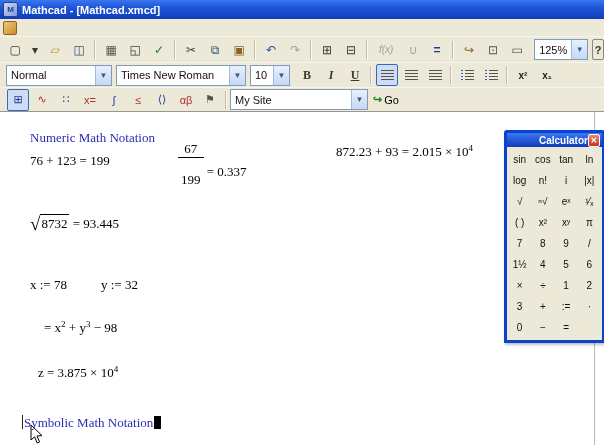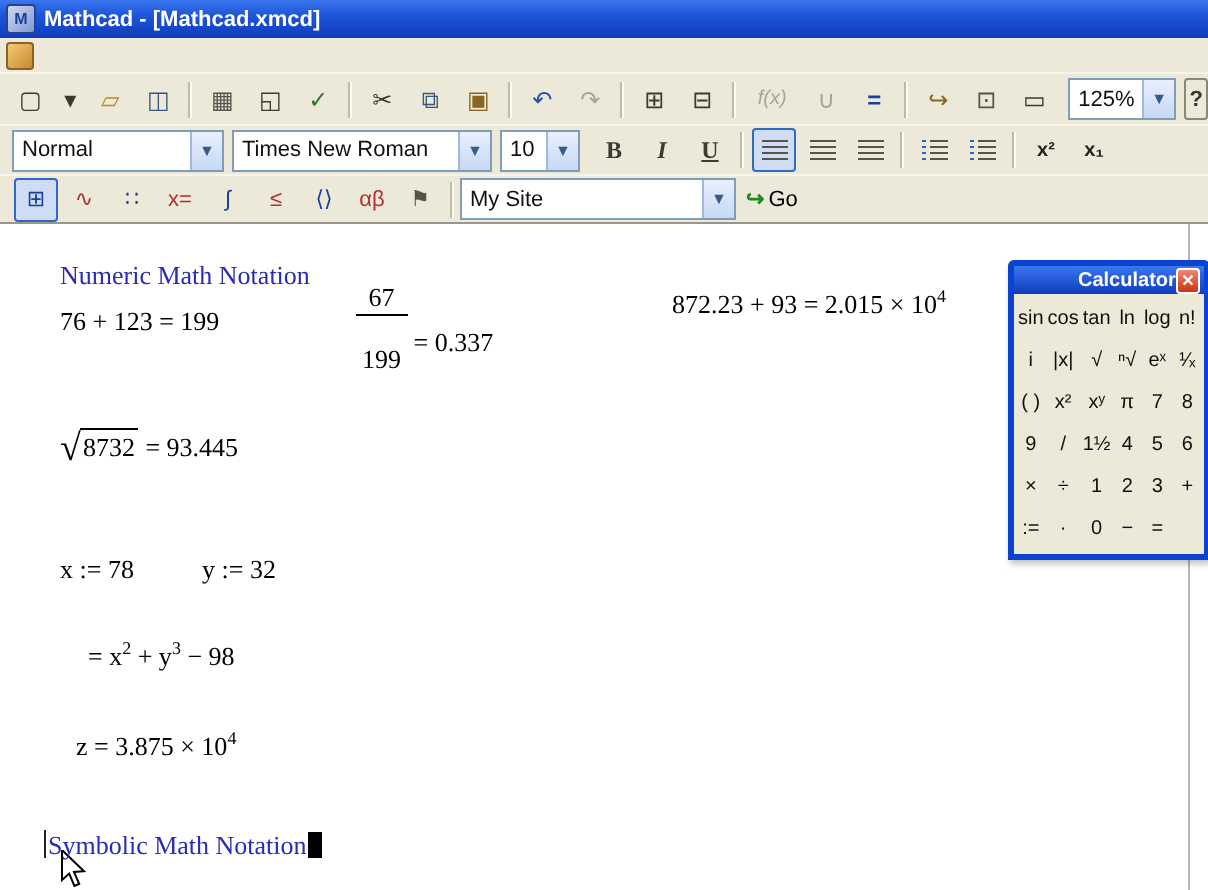--- a/index.html
+++ b/index.html
@@ -70,21 +70,21 @@
   #calc{position:absolute;left:504px;top:130px;width:95px;
     border:3px solid #0a43cf;border-radius:3px 3px 0 0;background:#ece9d8;
     box-shadow:1px 2px 3px rgba(0,0,0,.25);}
   #calc .ctitle{height:14px;display:flex;align-items:center;
     background:linear-gradient(180deg,#3a77ef,#0f3cbd);color:#fff;font-weight:bold;
     font-size:10px;padding:0 2px;}
   #calc .ctitle .txt{flex:1;padding-left:30px;}
   .closebtn{width:12px;height:11px;border:1px solid #fff;border-radius:2px;
     background:linear-gradient(180deg,#ee8876,#cc3311);color:#fff;font-size:8px;
     display:flex;align-items:center;justify-content:center;font-weight:bold;}
-  #calcgrid{display:grid;grid-template-columns:repeat(6,1fr);padding:2px 1px;}
+  #calcgrid{display:grid;grid-template-columns:repeat(4,1fr);padding:2px 1px;}
   .calcbtn{height:19px;display:flex;align-items:center;justify-content:center;
     font-size:10px;color:#10100e;border:1px solid transparent;}
 </style>
 </head>
 <body>
 
 <div id="titlebar">
   <span class="appicon">M</span>
   <span>Mathcad - [Mathcad.xmcd]</span>
 </div>

